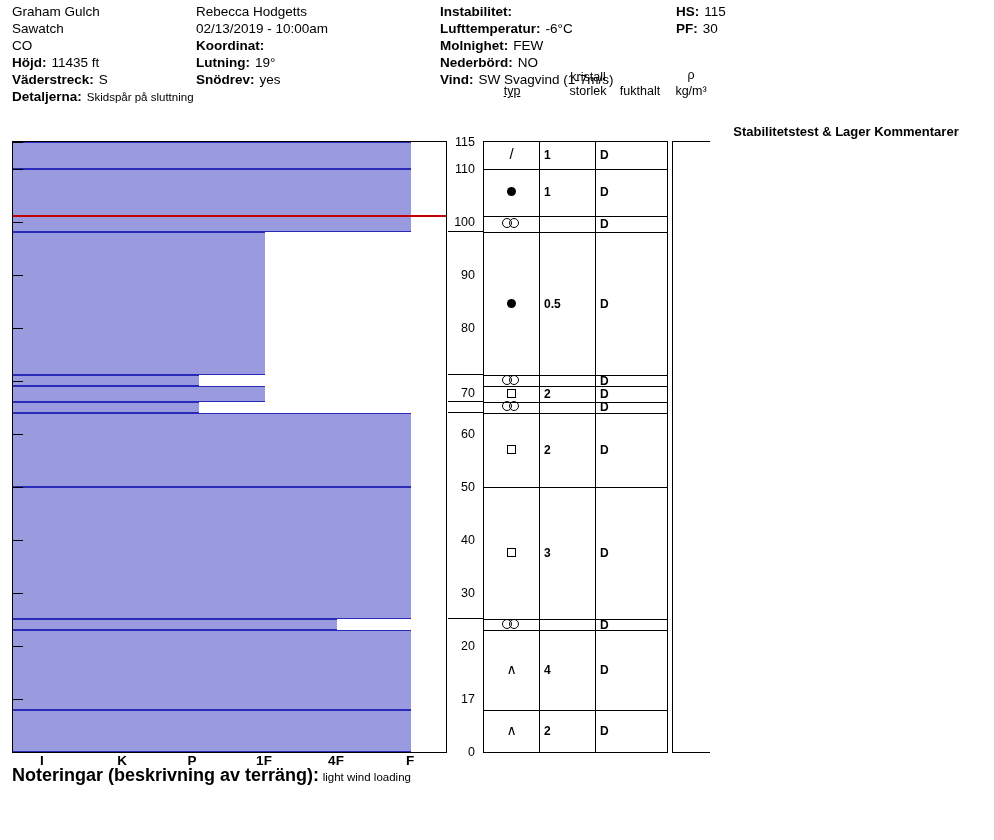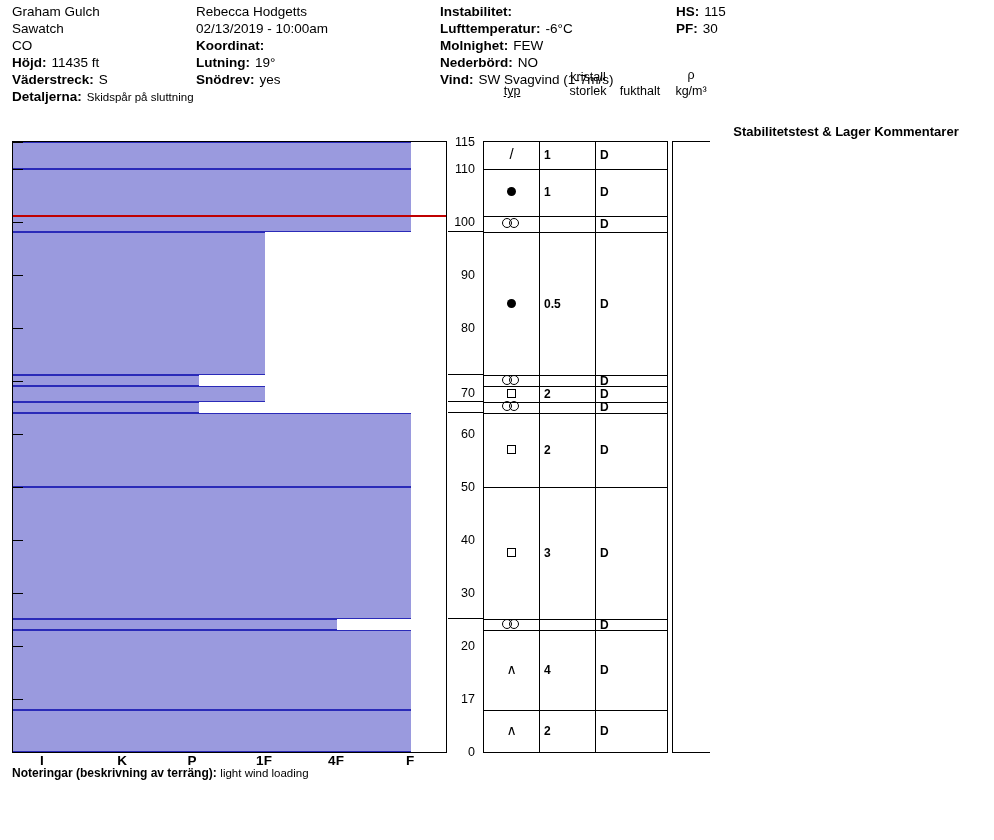--- a/index.html
+++ b/index.html
@@ -264,21 +264,21 @@
     text-align: center;
     line-height: 13px;
   }
 
   .footer {
     position: absolute;
     left: 12px;
     top: 765px;
     white-space: nowrap;
   }
-  .footer b { font-size: 12px; }
+  .footer b { font-size: 18px; }
   .footer span { font-size: 11.5px; }
 </style>
 </head>
 <body>
 
 <div class="hdr">
 
   <div class="hdr-col" style="left:12px;">
     <div class="plain">Graham Gulch</div>
     <div class="plain">Sawatch</div>

